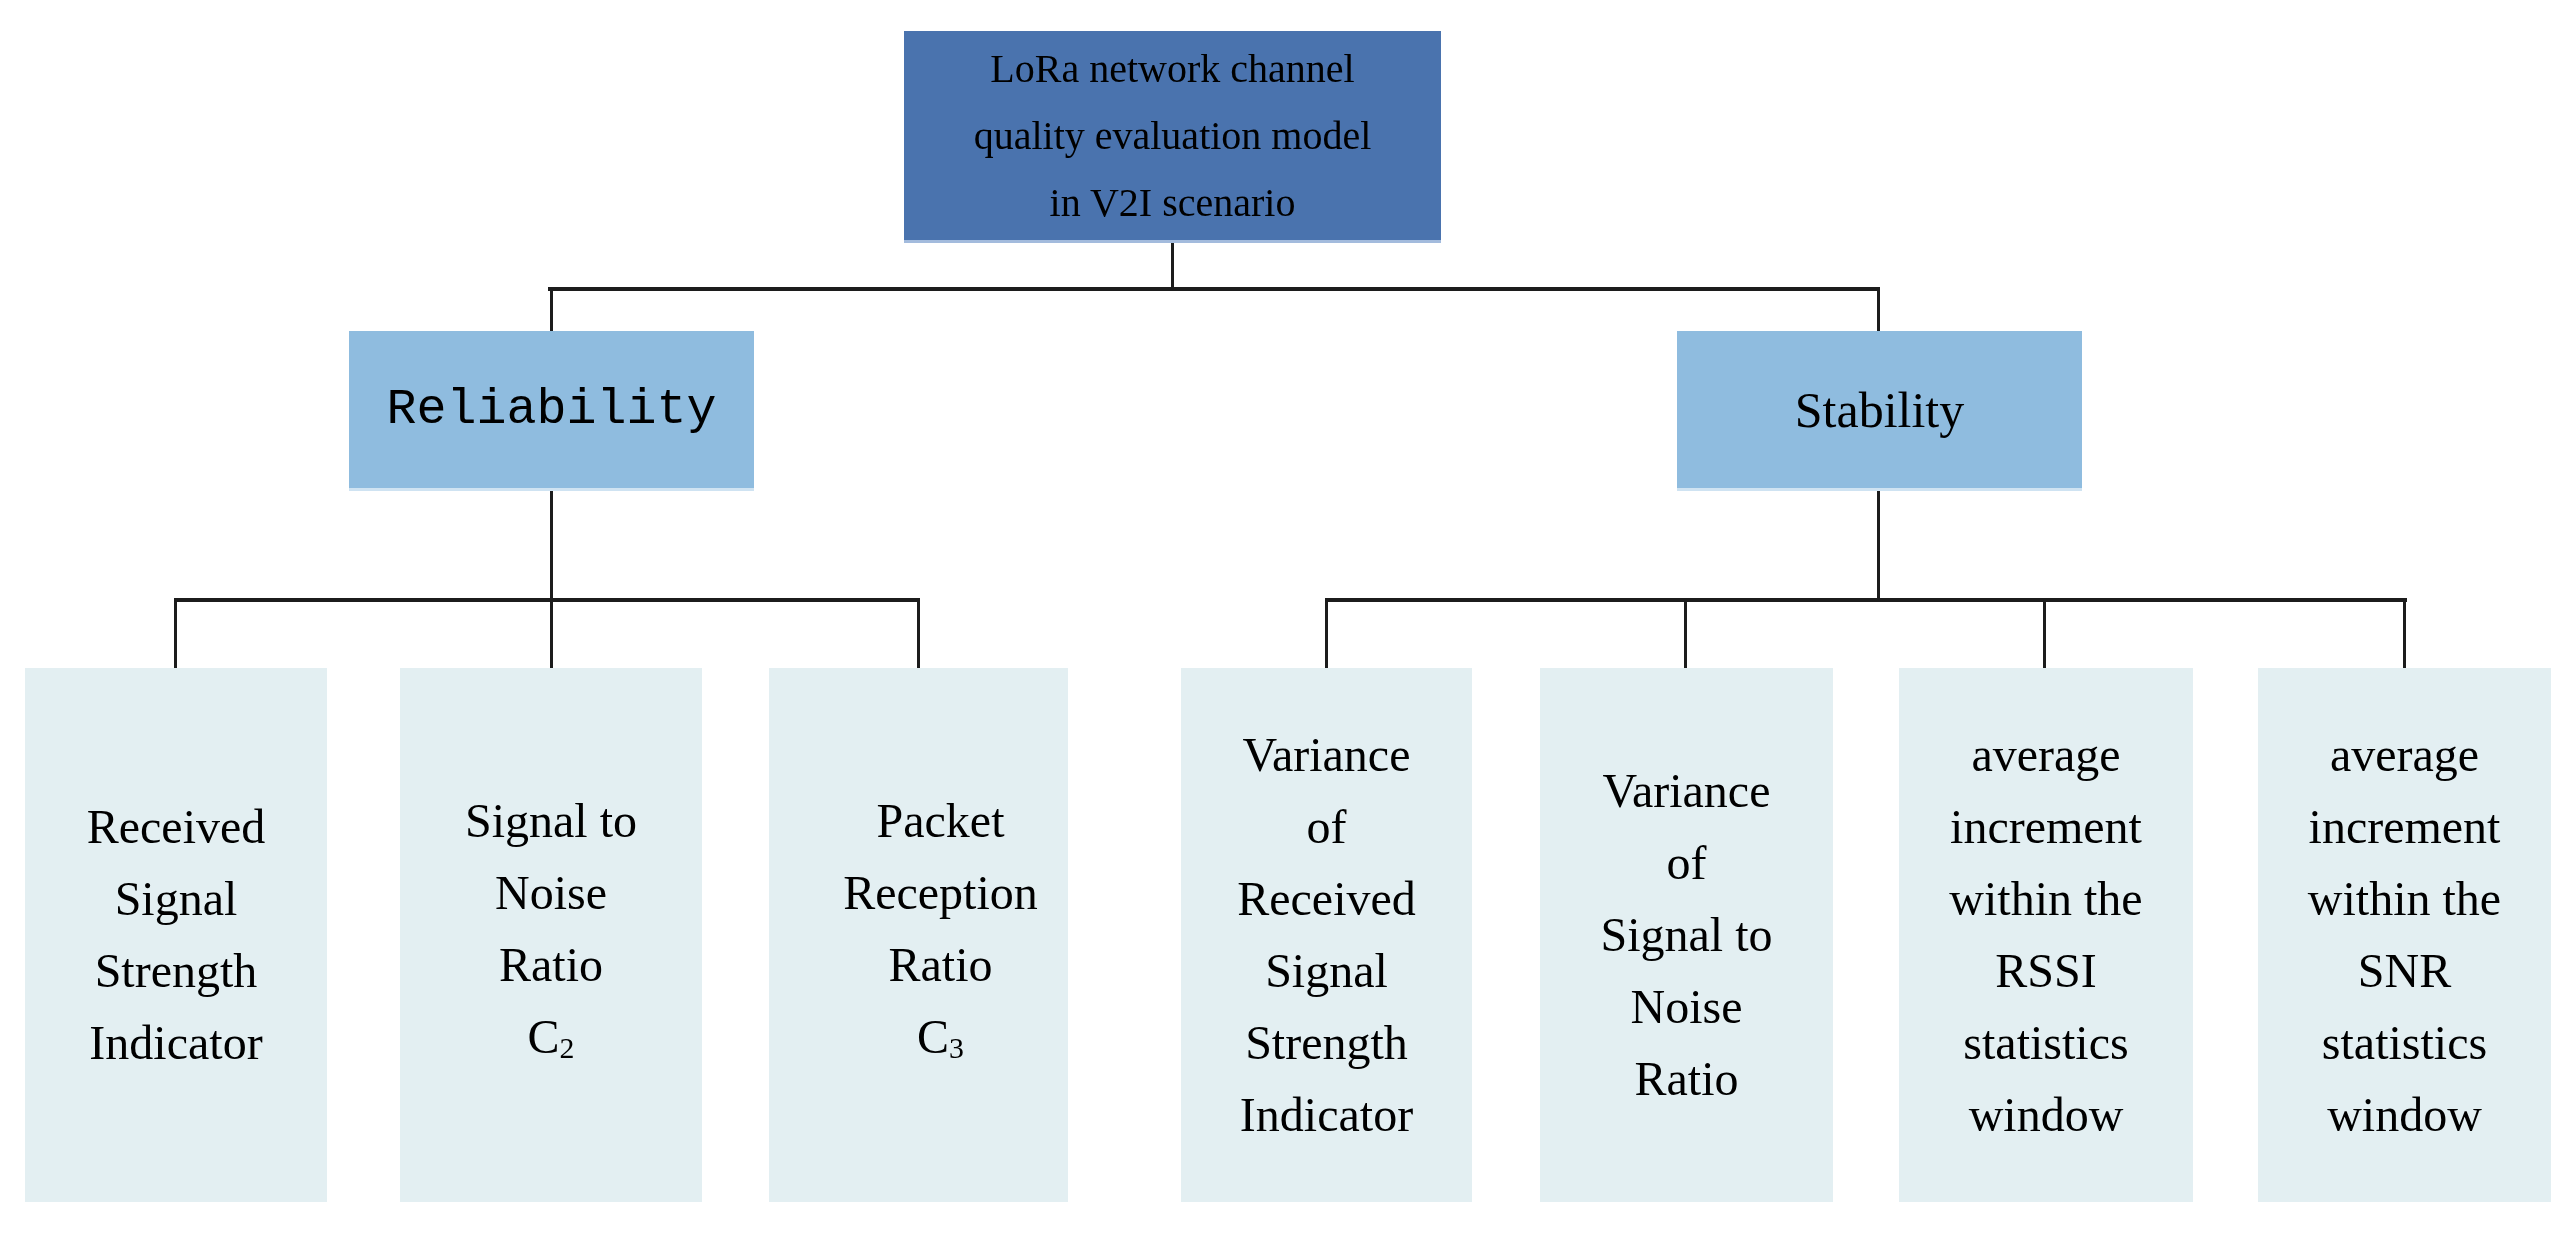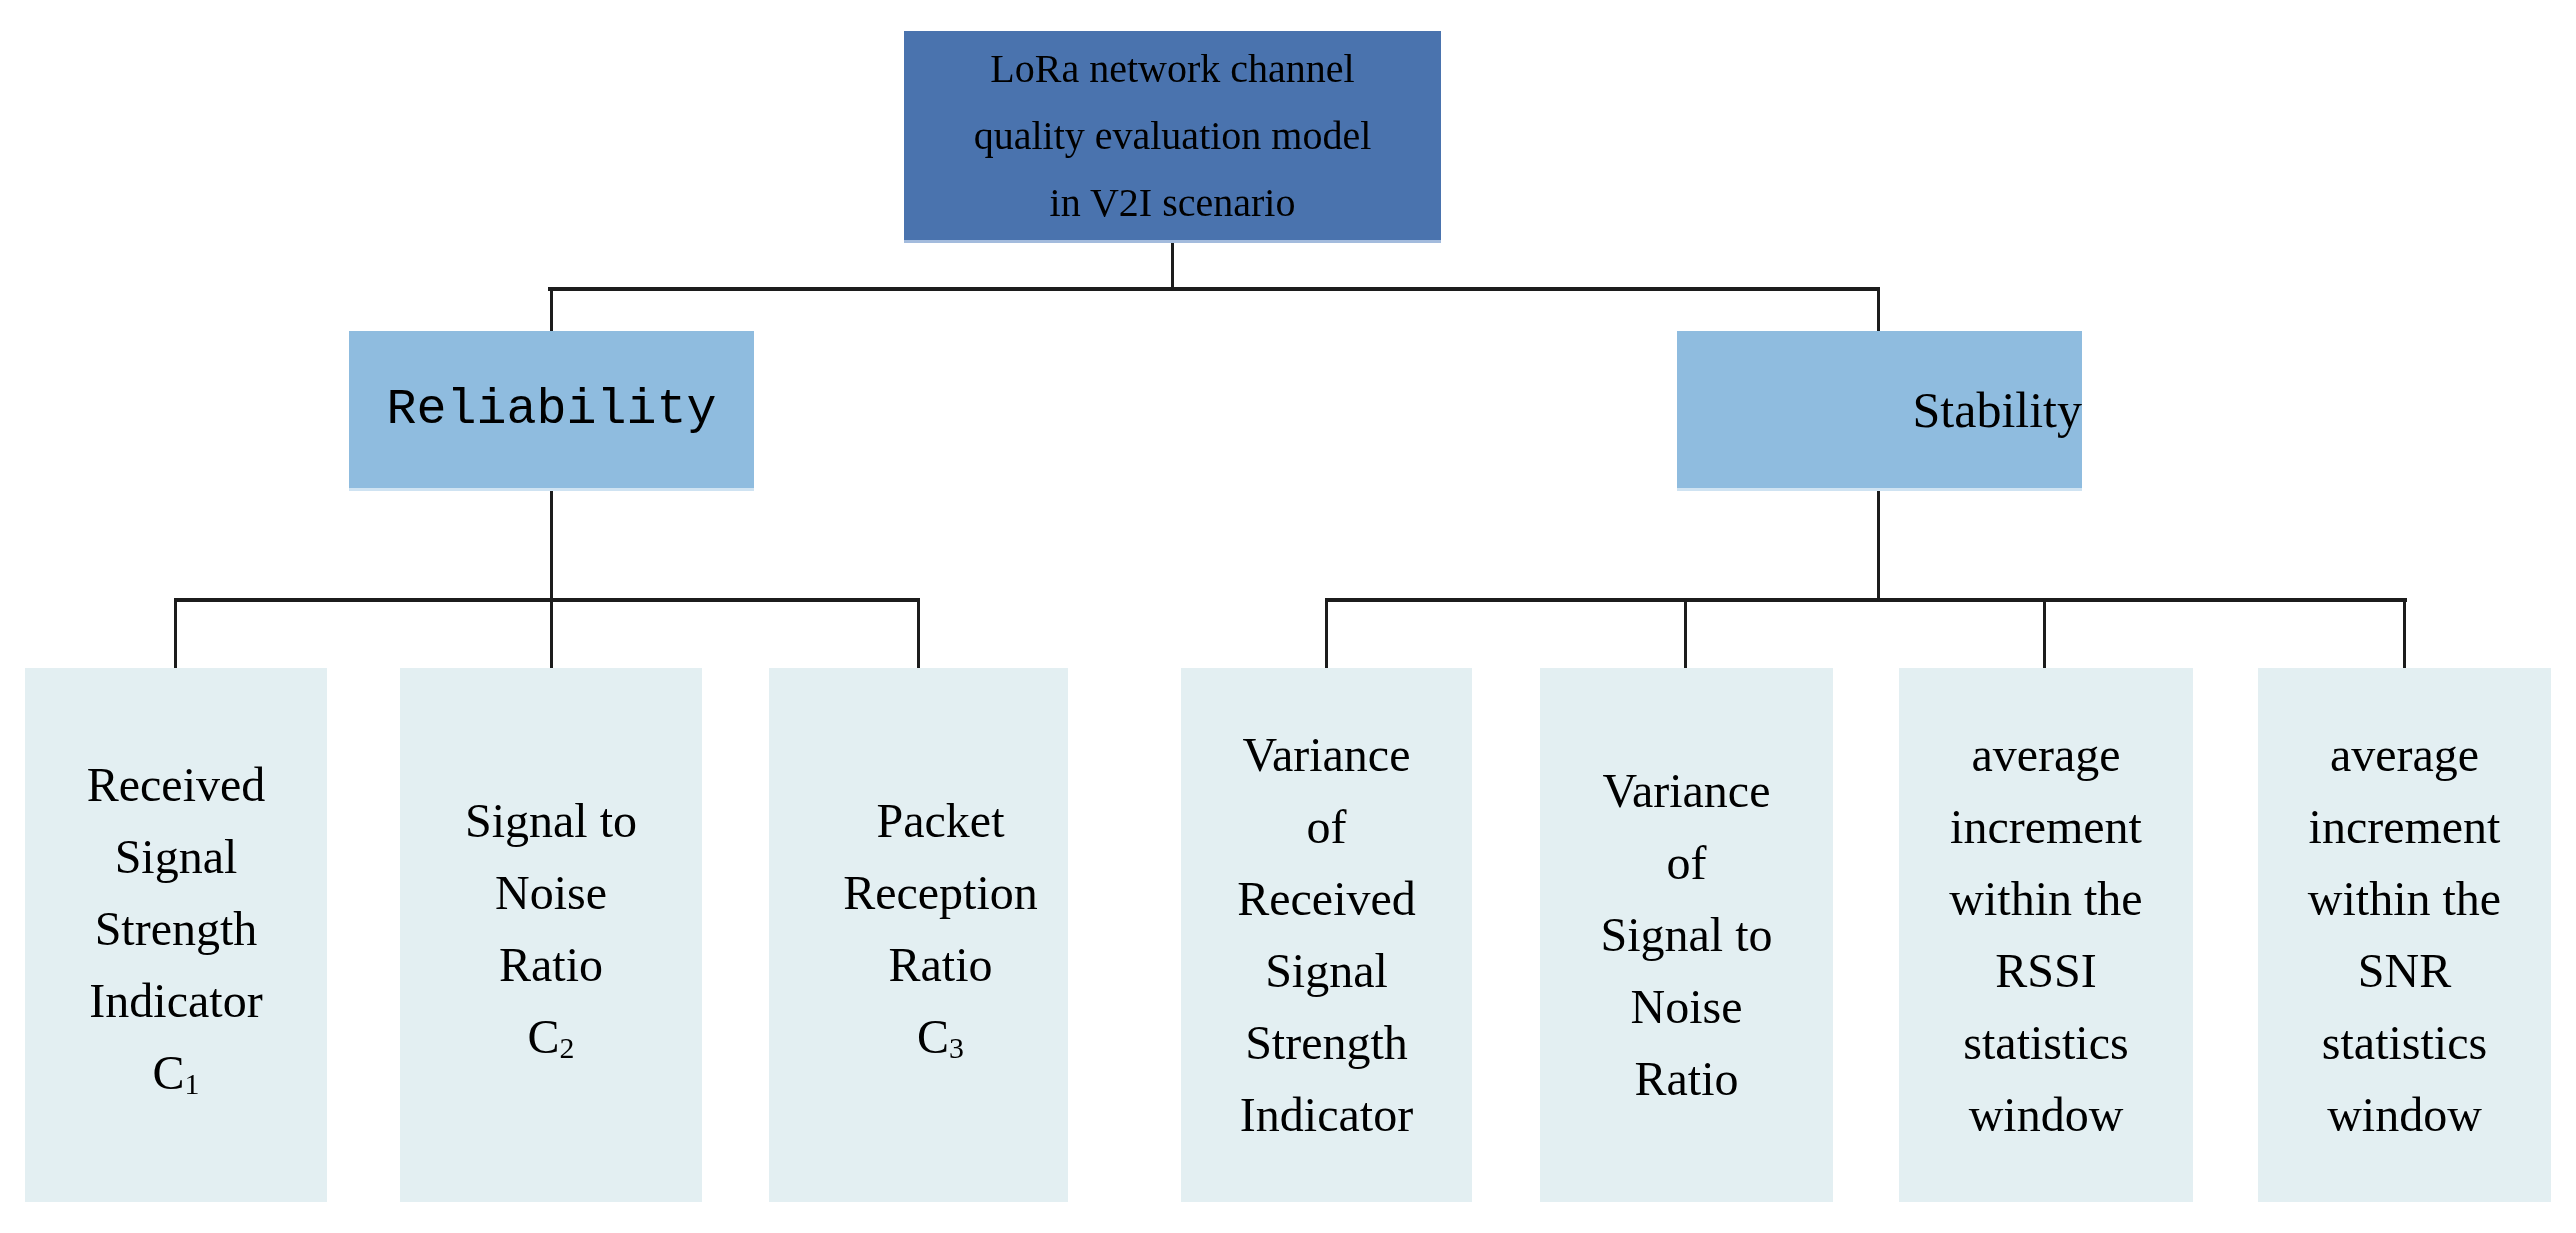--- a/index.html
+++ b/index.html
@@ -73,31 +73,30 @@
 
   <div class="node node-root" style="left:904px;top:31px;width:537px;height:212px;">
     <span class="lines">LoRa network channel
 quality evaluation model
 in V2I scenario</span>
   </div>
 
   <div class="node node-branch" style="left:349px;top:331px;width:405px;height:160px;font-family:Liberation Mono, monospace;">
     <span>Reliability</span>
   </div>
-  <div class="node node-branch" style="left:1677px;top:331px;width:405px;height:160px;justify-content:flex-end;">
+  <div class="node node-branch" style="left:1677px;top:331px;width:405px;height:160px;">
     <span>Stability</span>
   </div>
 
   <div class="node node-leaf" style="left:25px;top:668px;width:302px;height:534px;">
     <div>
       <span class="lines">Received
 Signal
 Strength
 Indicator</span>
-      <span class="code"><span>C</span><sub>1</sub></span>
     </div>
   </div>
 
   <div class="node node-leaf" style="left:400px;top:668px;width:302px;height:534px;">
     <div>
       <span class="lines">Signal to
 Noise
 Ratio</span>
       <span class="code"><span>C</span><sub>2</sub></span>
     </div>

